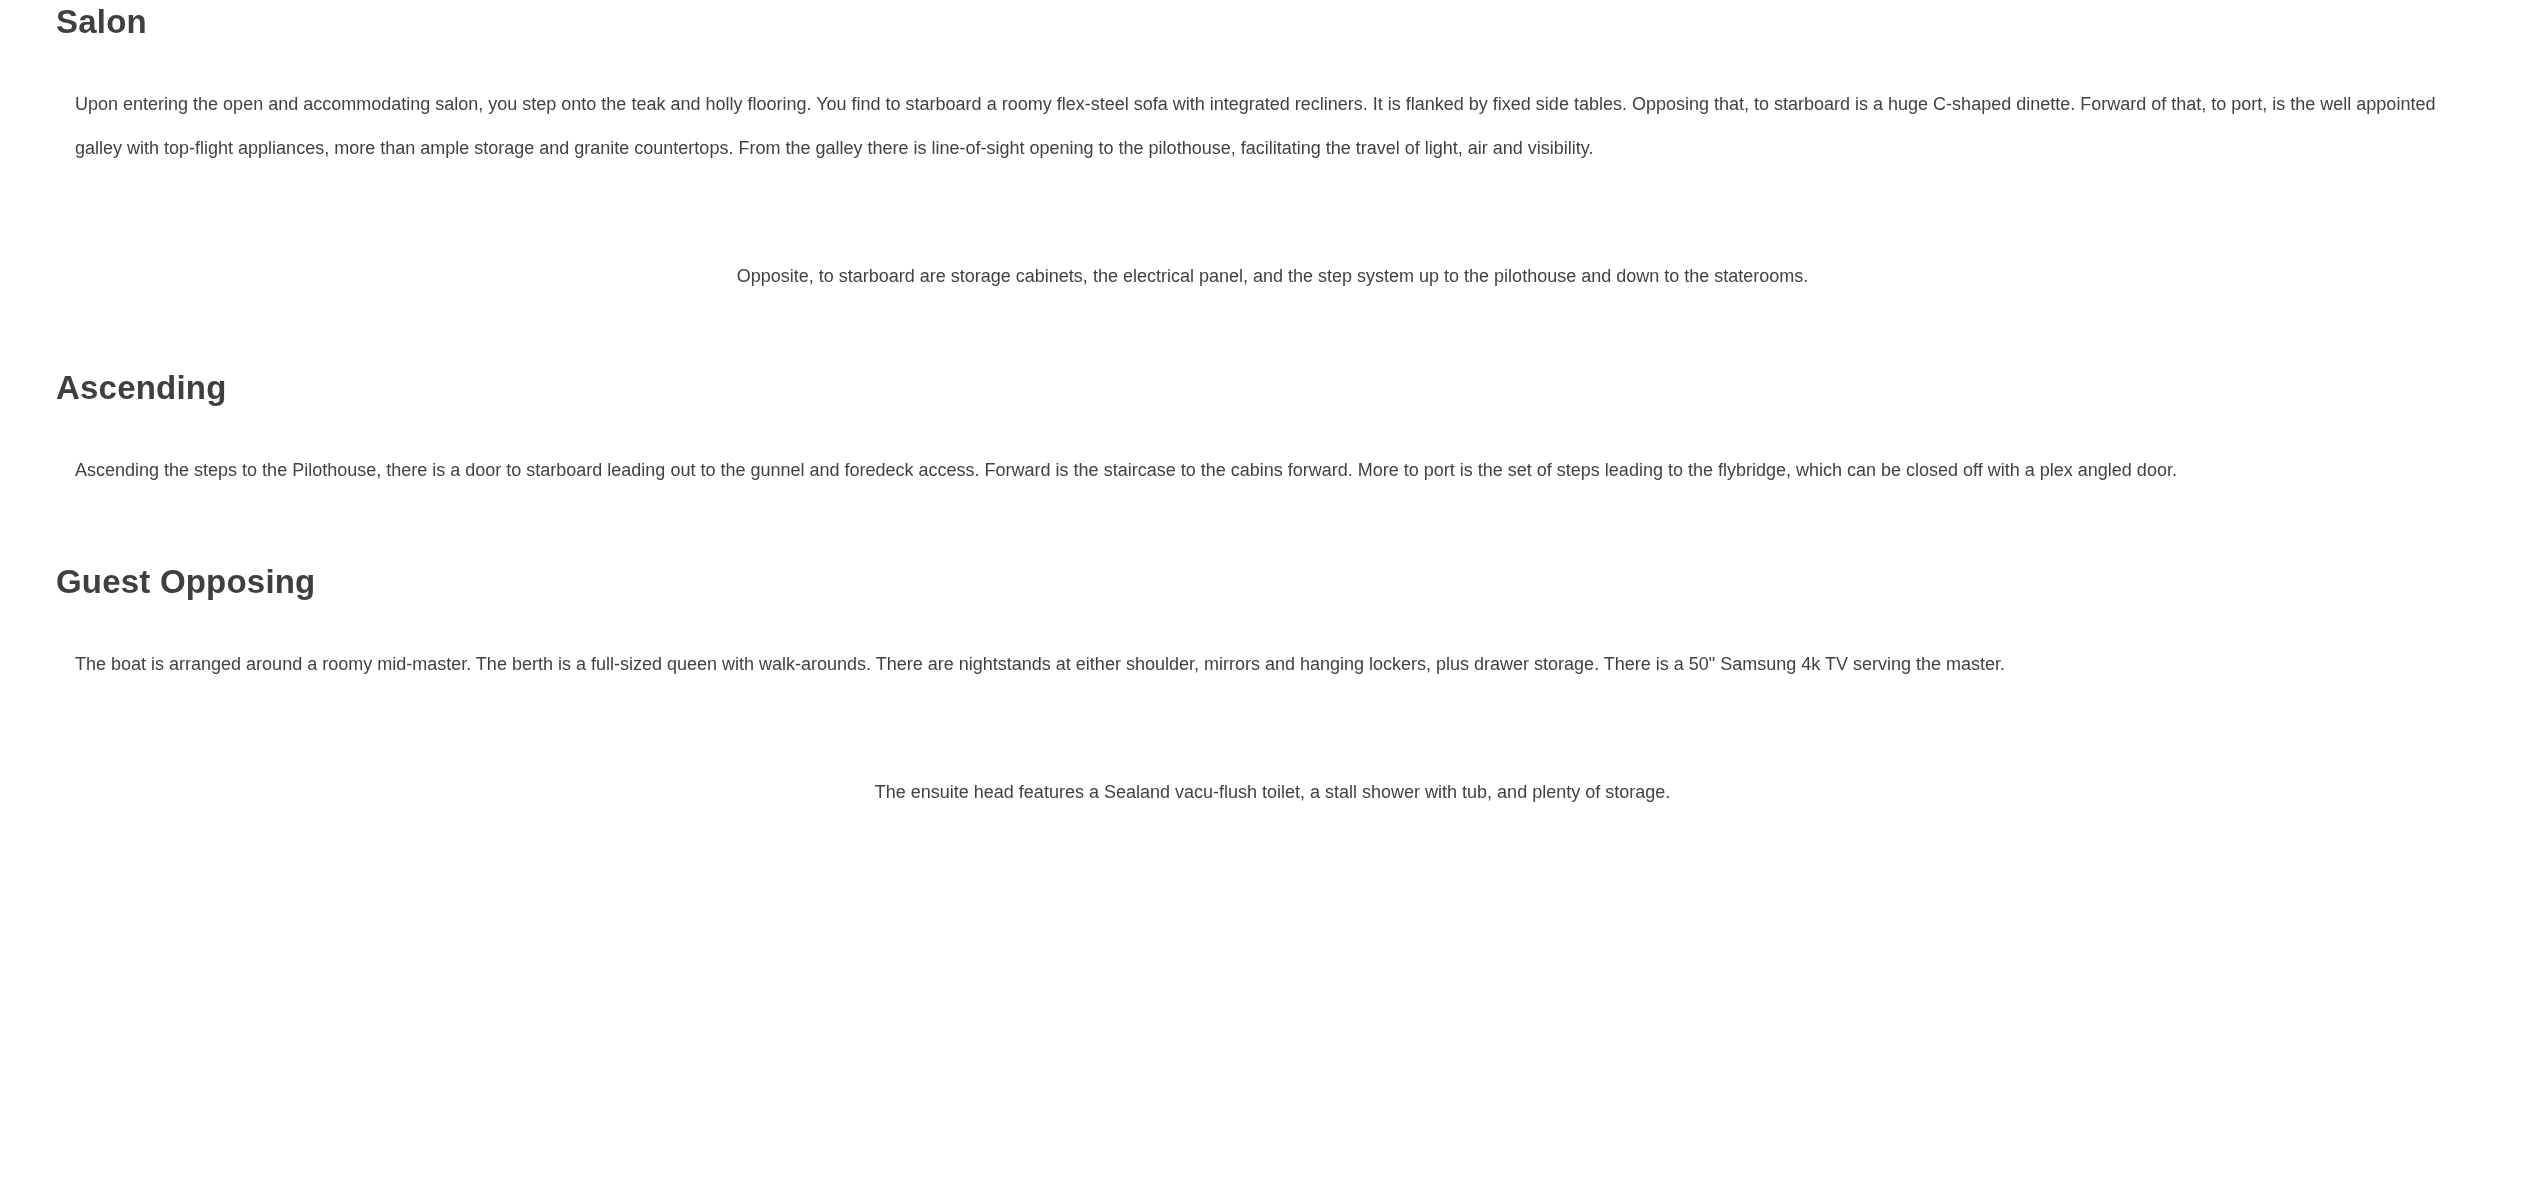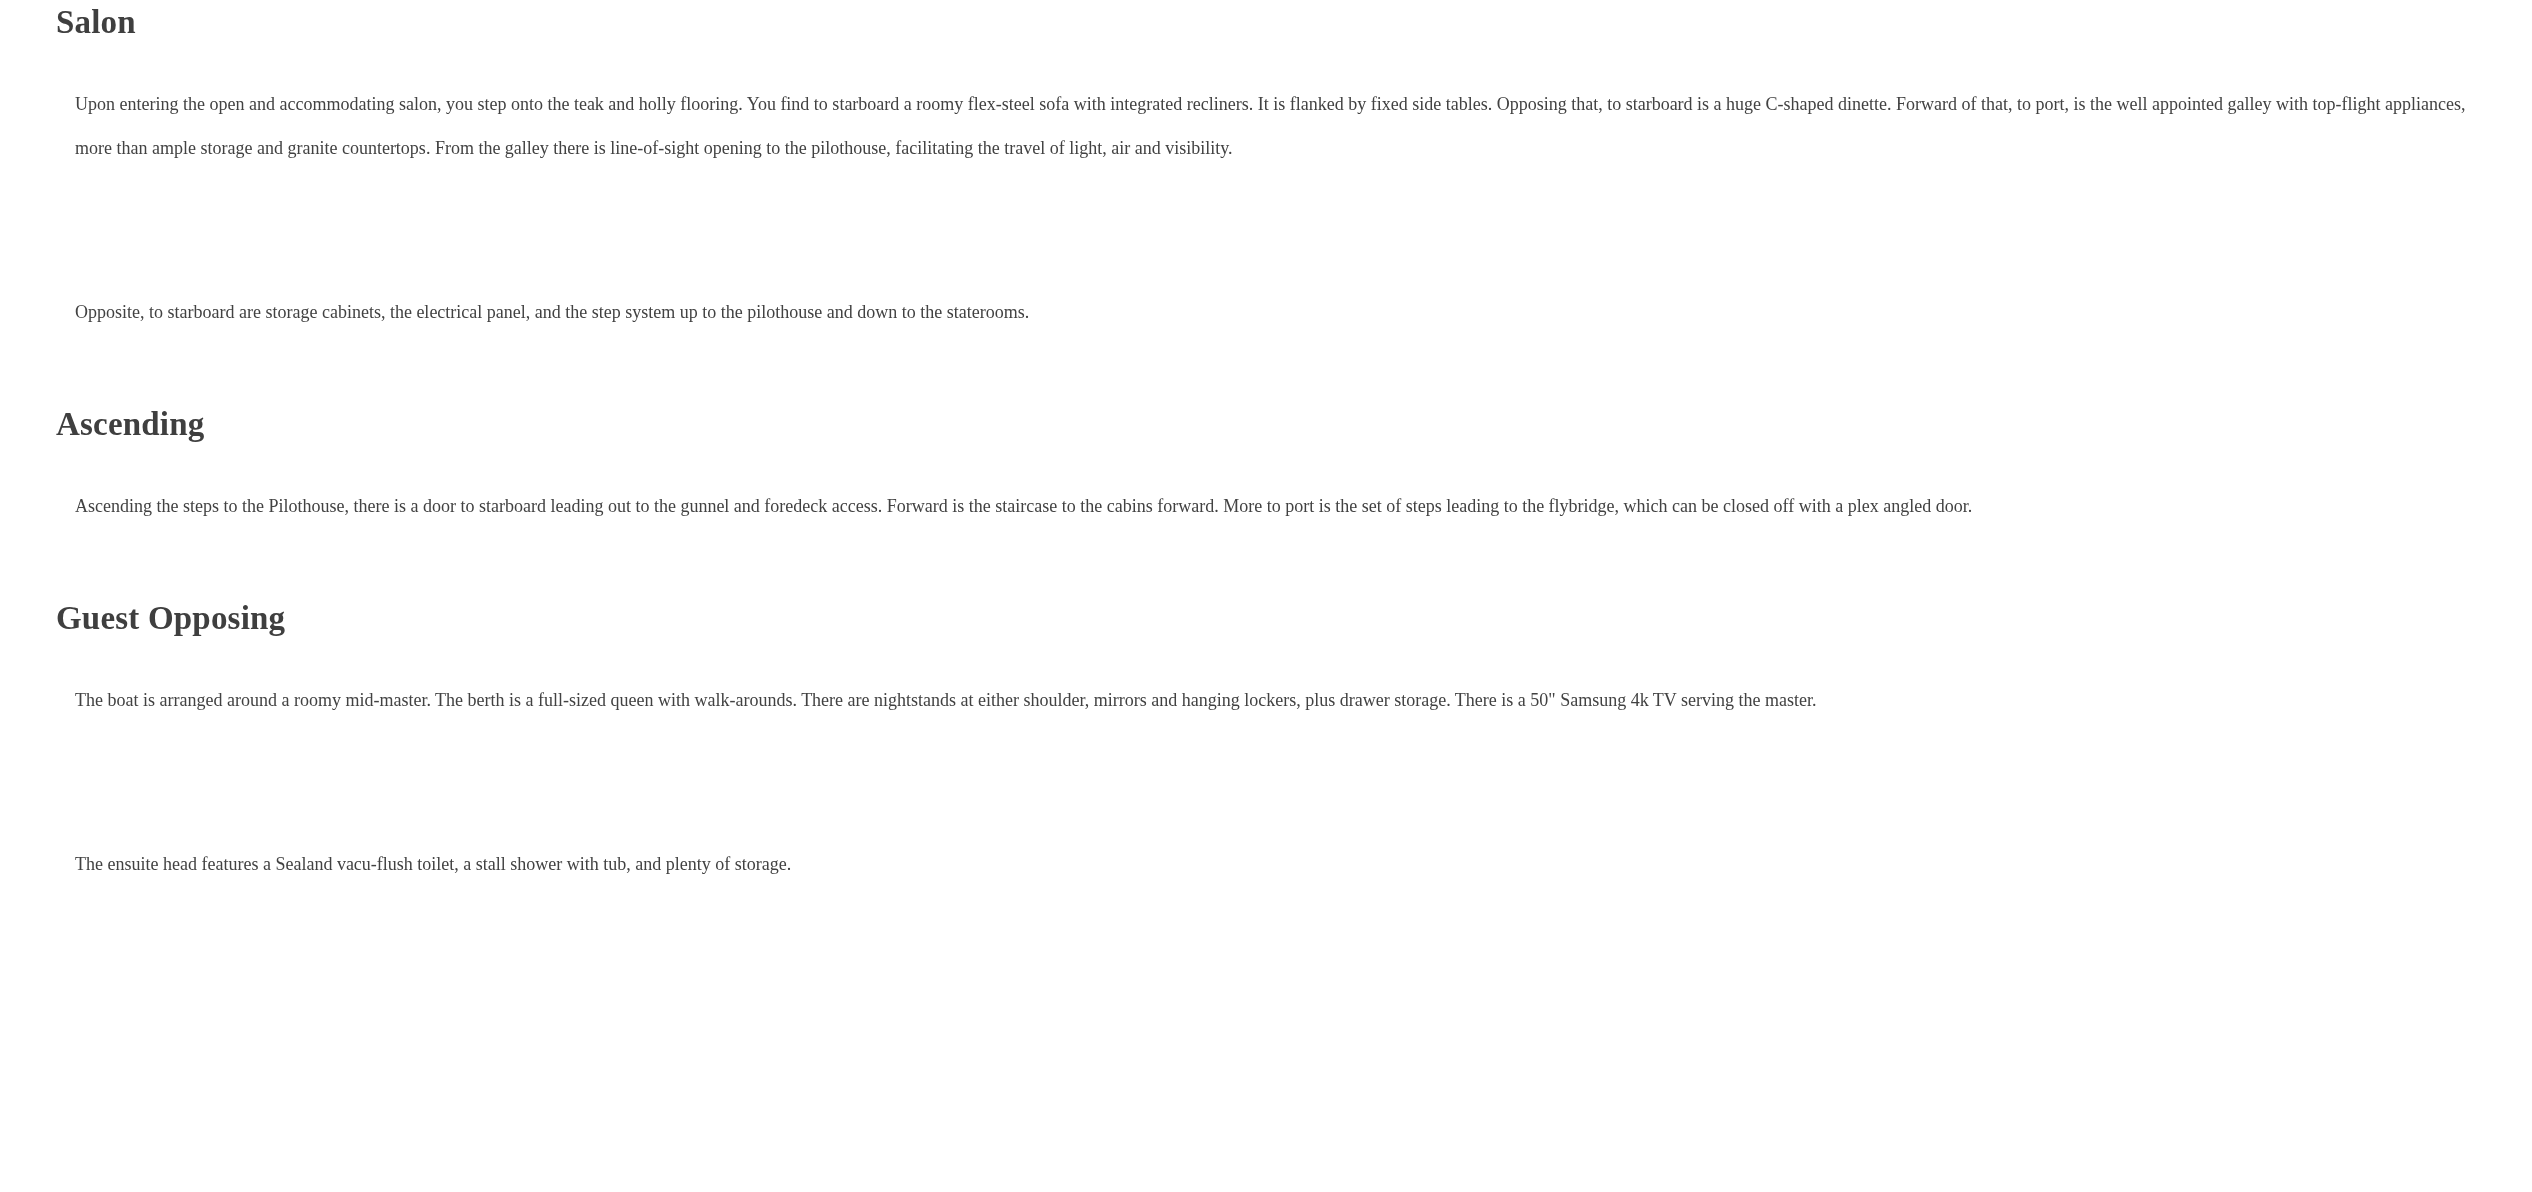--- a/index.html
+++ b/index.html
@@ -5,21 +5,21 @@
   * { box-sizing: border-box; }
   html, body {
     margin: 0;
     padding: 0;
     background: #ffffff;
   }
   .page {
     width: 2532px;
     min-height: 1192px;
     background: #ffffff;
-    font-family: Liberation Serif, serif;
+    font-family: Liberation Sans, sans-serif;
     color: var(--body-color, #424242);
     padding: 2px 62px 20px 56px;
   }
   section.doc-section { margin: 0; }
   section.doc-section + section.doc-section { margin-top: 70px; }
   h2.section-heading {
     font-size: 33px;
     line-height: 40px;
     font-weight: 700;
     margin: 0;
@@ -29,21 +29,21 @@
   .section-body {
     margin: 0 0 0 19px;
   }
   p.para {
     font-size: 18px;
     line-height: 44px;
     margin: 40px 0 0 0;
     max-width: 2396px;
     color: var(--body-color, #424242);
   }
-  p.para + p.para { margin-top: 120px; }
+  p.para + p.para { margin-top: 84px; text-align: center; }
 </style>
 </head>
 <body style="background: rgb(255, 255, 255);">
 
 <main class="page">
 
   <section class="doc-section">
     <h2 class="section-heading">Salon</h2>
     <div class="section-body">
       <p class="para">Upon entering the open and accommodating salon, you step onto the teak and holly flooring. You find to starboard a roomy flex-steel sofa with integrated recliners. It is flanked by fixed side tables. Opposing that, to starboard is a huge C-shaped dinette. Forward of that, to port, is the well appointed galley with top-flight appliances, more than ample storage and granite countertops. From the galley there is line-of-sight opening to the pilothouse, facilitating the travel of light, air and visibility.</p>

